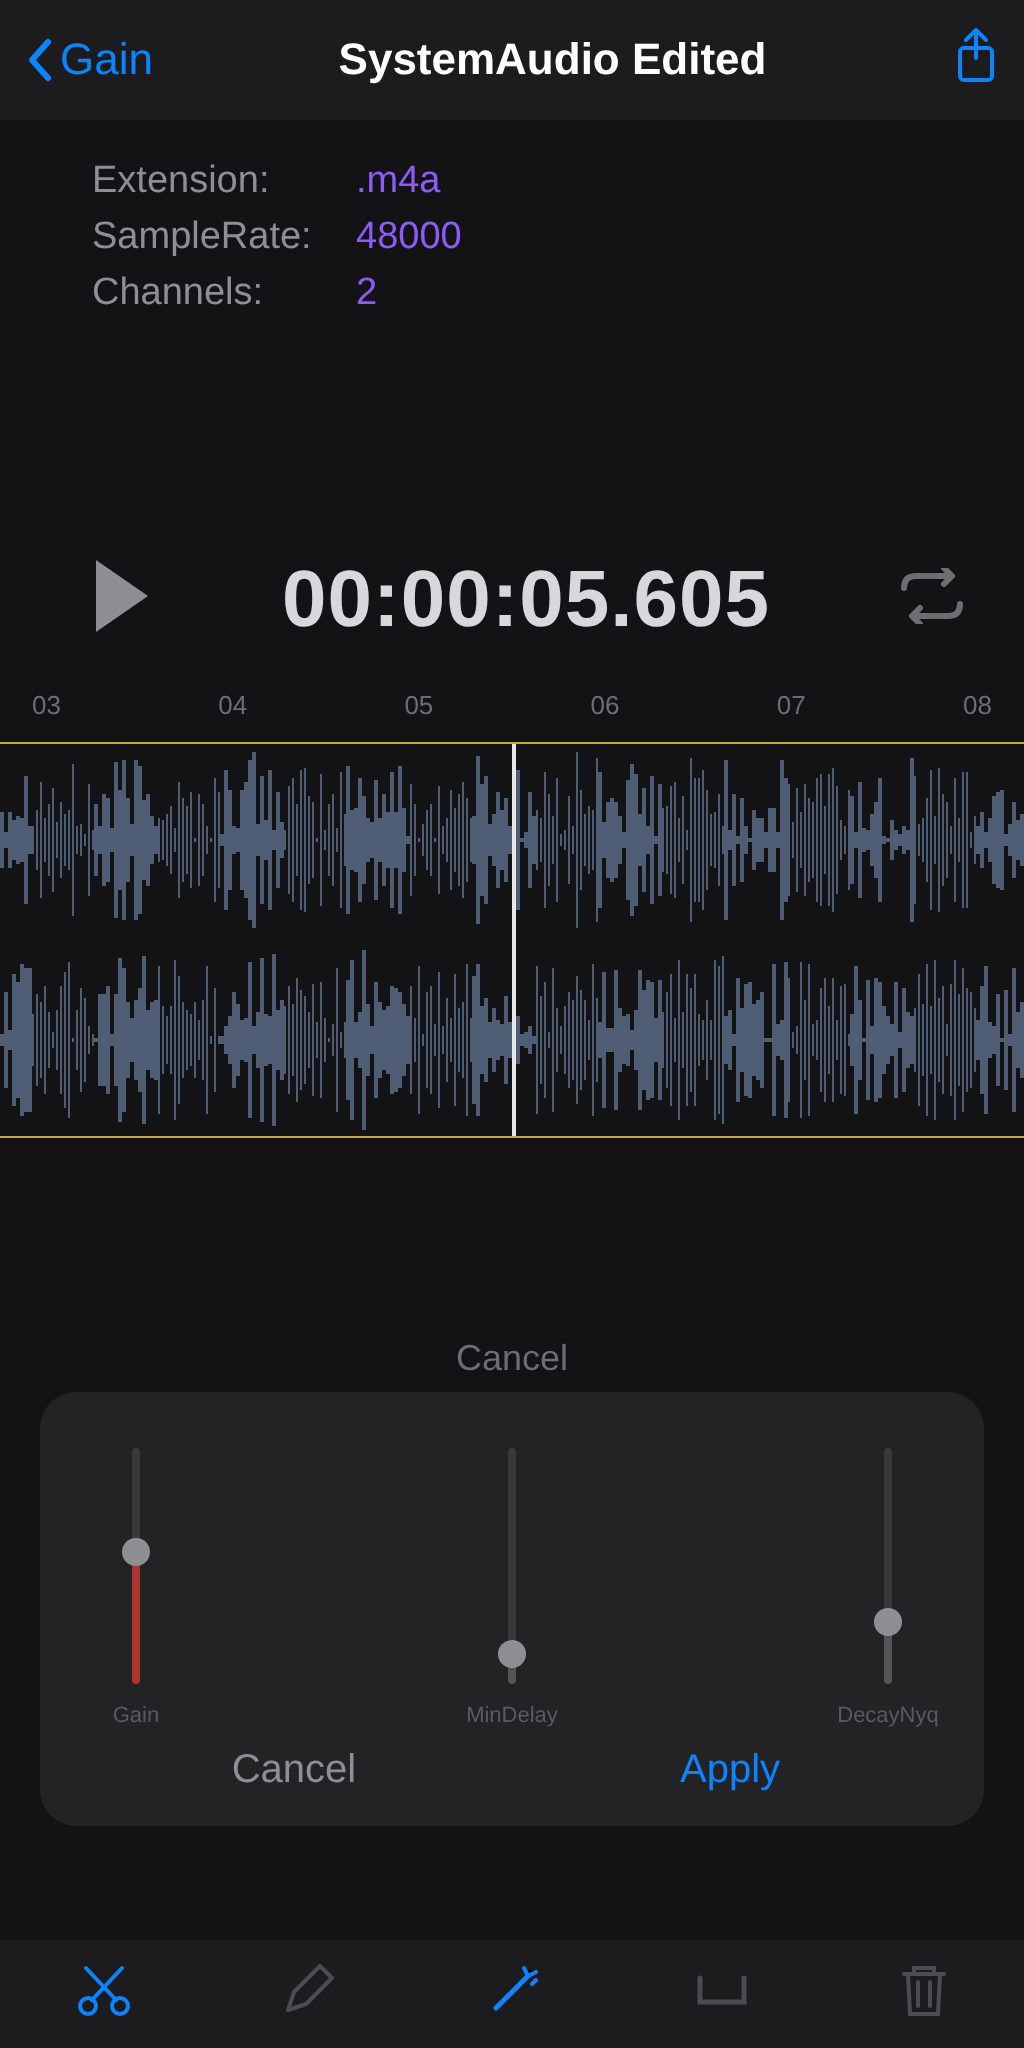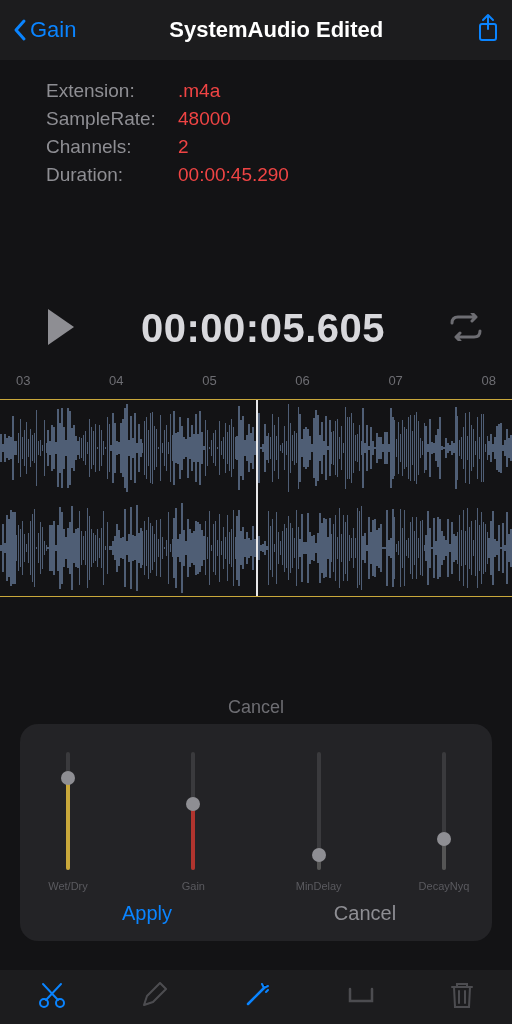--- a/index.html
+++ b/index.html
@@ -34,21 +34,21 @@
     font-weight: 600;
   }
   .share { cursor: pointer; }
   .info {
     padding: 20px 0 0 46px;
     font-size: 19px;
     color: #8e8e93;
   }
   .info-row { display: flex; margin-bottom: 6px; }
   .info-label { width: 132px; }
-  .info-val { color: #ef4444; }
+  .info-val { color: #8b5cf6; }
   .player {
     display: flex;
     align-items: center;
     margin-top: 120px;
     padding: 0 28px 0 44px;
   }
   .play-btn { cursor: pointer; }
   .time {
     flex: 1;
     text-align: center;
@@ -219,24 +219,20 @@
       <span class="info-label">Extension:</span>
       <span class="info-val">.m4a</span>
     </div>
   <div class="info-row">
       <span class="info-label">SampleRate:</span>
       <span class="info-val">48000</span>
     </div>
   <div class="info-row">
       <span class="info-label">Channels:</span>
       <span class="info-val">2</span>
-    </div>
-  <div class="info-row">
-      <span class="info-label">Duration:</span>
-      <span class="info-val">00:00:45.290</span>
     </div>
 </div>
 
 <div class="player">
   <div class="play-btn">
     <svg width="34" height="40" viewBox="0 0 34 40">
         <path d="M4 2 L30 20 L4 38 Z" fill="#8e8e93"></path>
       </svg>
   </div>
   <div class="time">00:00:05.605</div>
@@ -785,27 +781,20 @@
       <div class="bar" style="height: 37.9231px;"></div>
     </div>
   <div class="playhead"></div>
 </div>
 
 <div class="panel-label">Cancel</div>
 <div class="panel">
   <div class="sliders" id="sliders">
       <div class="slider-col">
         <div class="track">
-          <div class="fill" style="height: 78%; background: rgb(201, 168, 59);"></div>
-          <div class="knob" style="bottom: 78%;"></div>
-        </div>
-        <div class="slider-name">Wet/Dry</div>
-      </div>
-      <div class="slider-col">
-        <div class="track">
           <div class="fill" style="height: 56%; background: rgb(176, 52, 46);"></div>
           <div class="knob" style="bottom: 56%;"></div>
         </div>
         <div class="slider-name">Gain</div>
       </div>
       <div class="slider-col">
         <div class="track">
           <div class="fill" style="height: 13%; background: rgb(85, 85, 85);"></div>
           <div class="knob" style="bottom: 13%;"></div>
         </div>
@@ -813,22 +802,22 @@
       </div>
       <div class="slider-col">
         <div class="track">
           <div class="fill" style="height: 26%; background: rgb(85, 85, 85);"></div>
           <div class="knob" style="bottom: 26%;"></div>
         </div>
         <div class="slider-name">DecayNyq</div>
       </div>
     </div>
   <div class="panel-btns">
+    <div class="panel-btn cancel">Cancel</div>
     <div class="panel-btn apply">Apply</div>
-    <div class="panel-btn cancel">Cancel</div>
   </div>
 </div>
 
 <div class="toolbar">
   <div class="tool active">
     <svg width="30" height="30" viewBox="0 0 30 30">
         <circle cx="7" cy="23" r="4" stroke="#0a84ff" stroke-width="2" fill="none"></circle>
         <circle cx="23" cy="23" r="4" stroke="#0a84ff" stroke-width="2" fill="none"></circle>
         <path d="M9 20 L24 4 M21 20 L6 4" stroke="#0a84ff" stroke-width="2" fill="none" stroke-linecap="round"></path>
       </svg>

